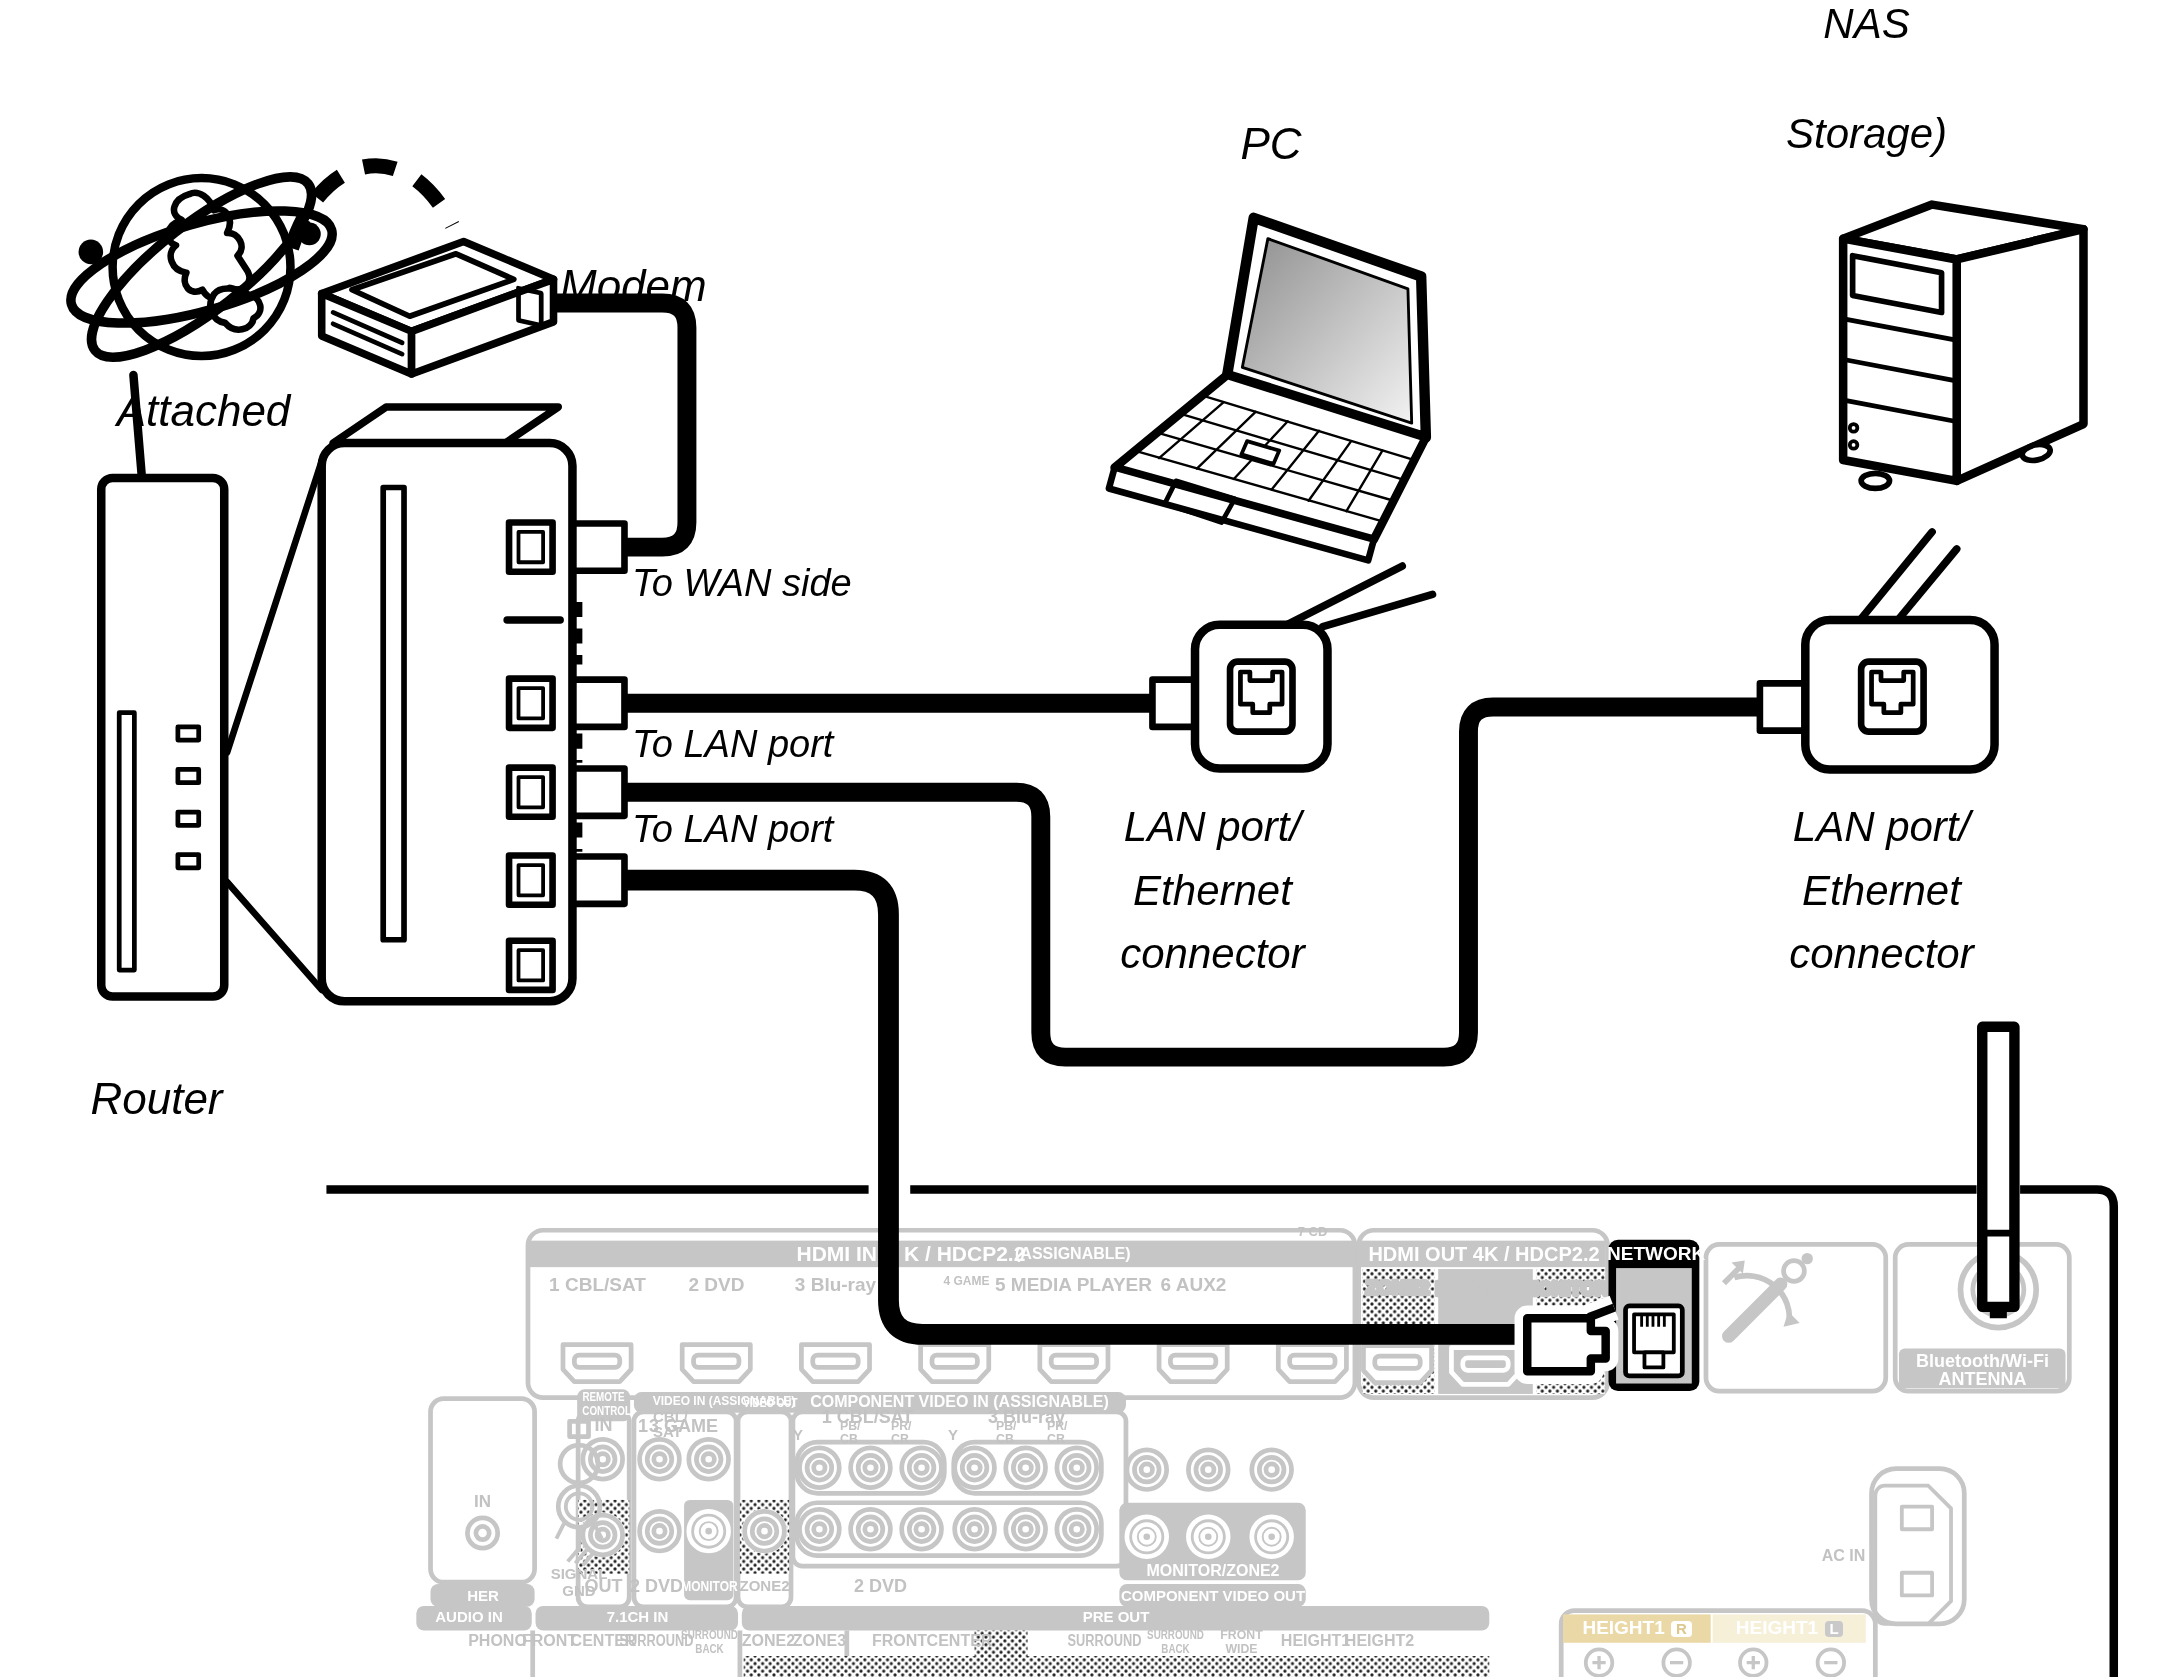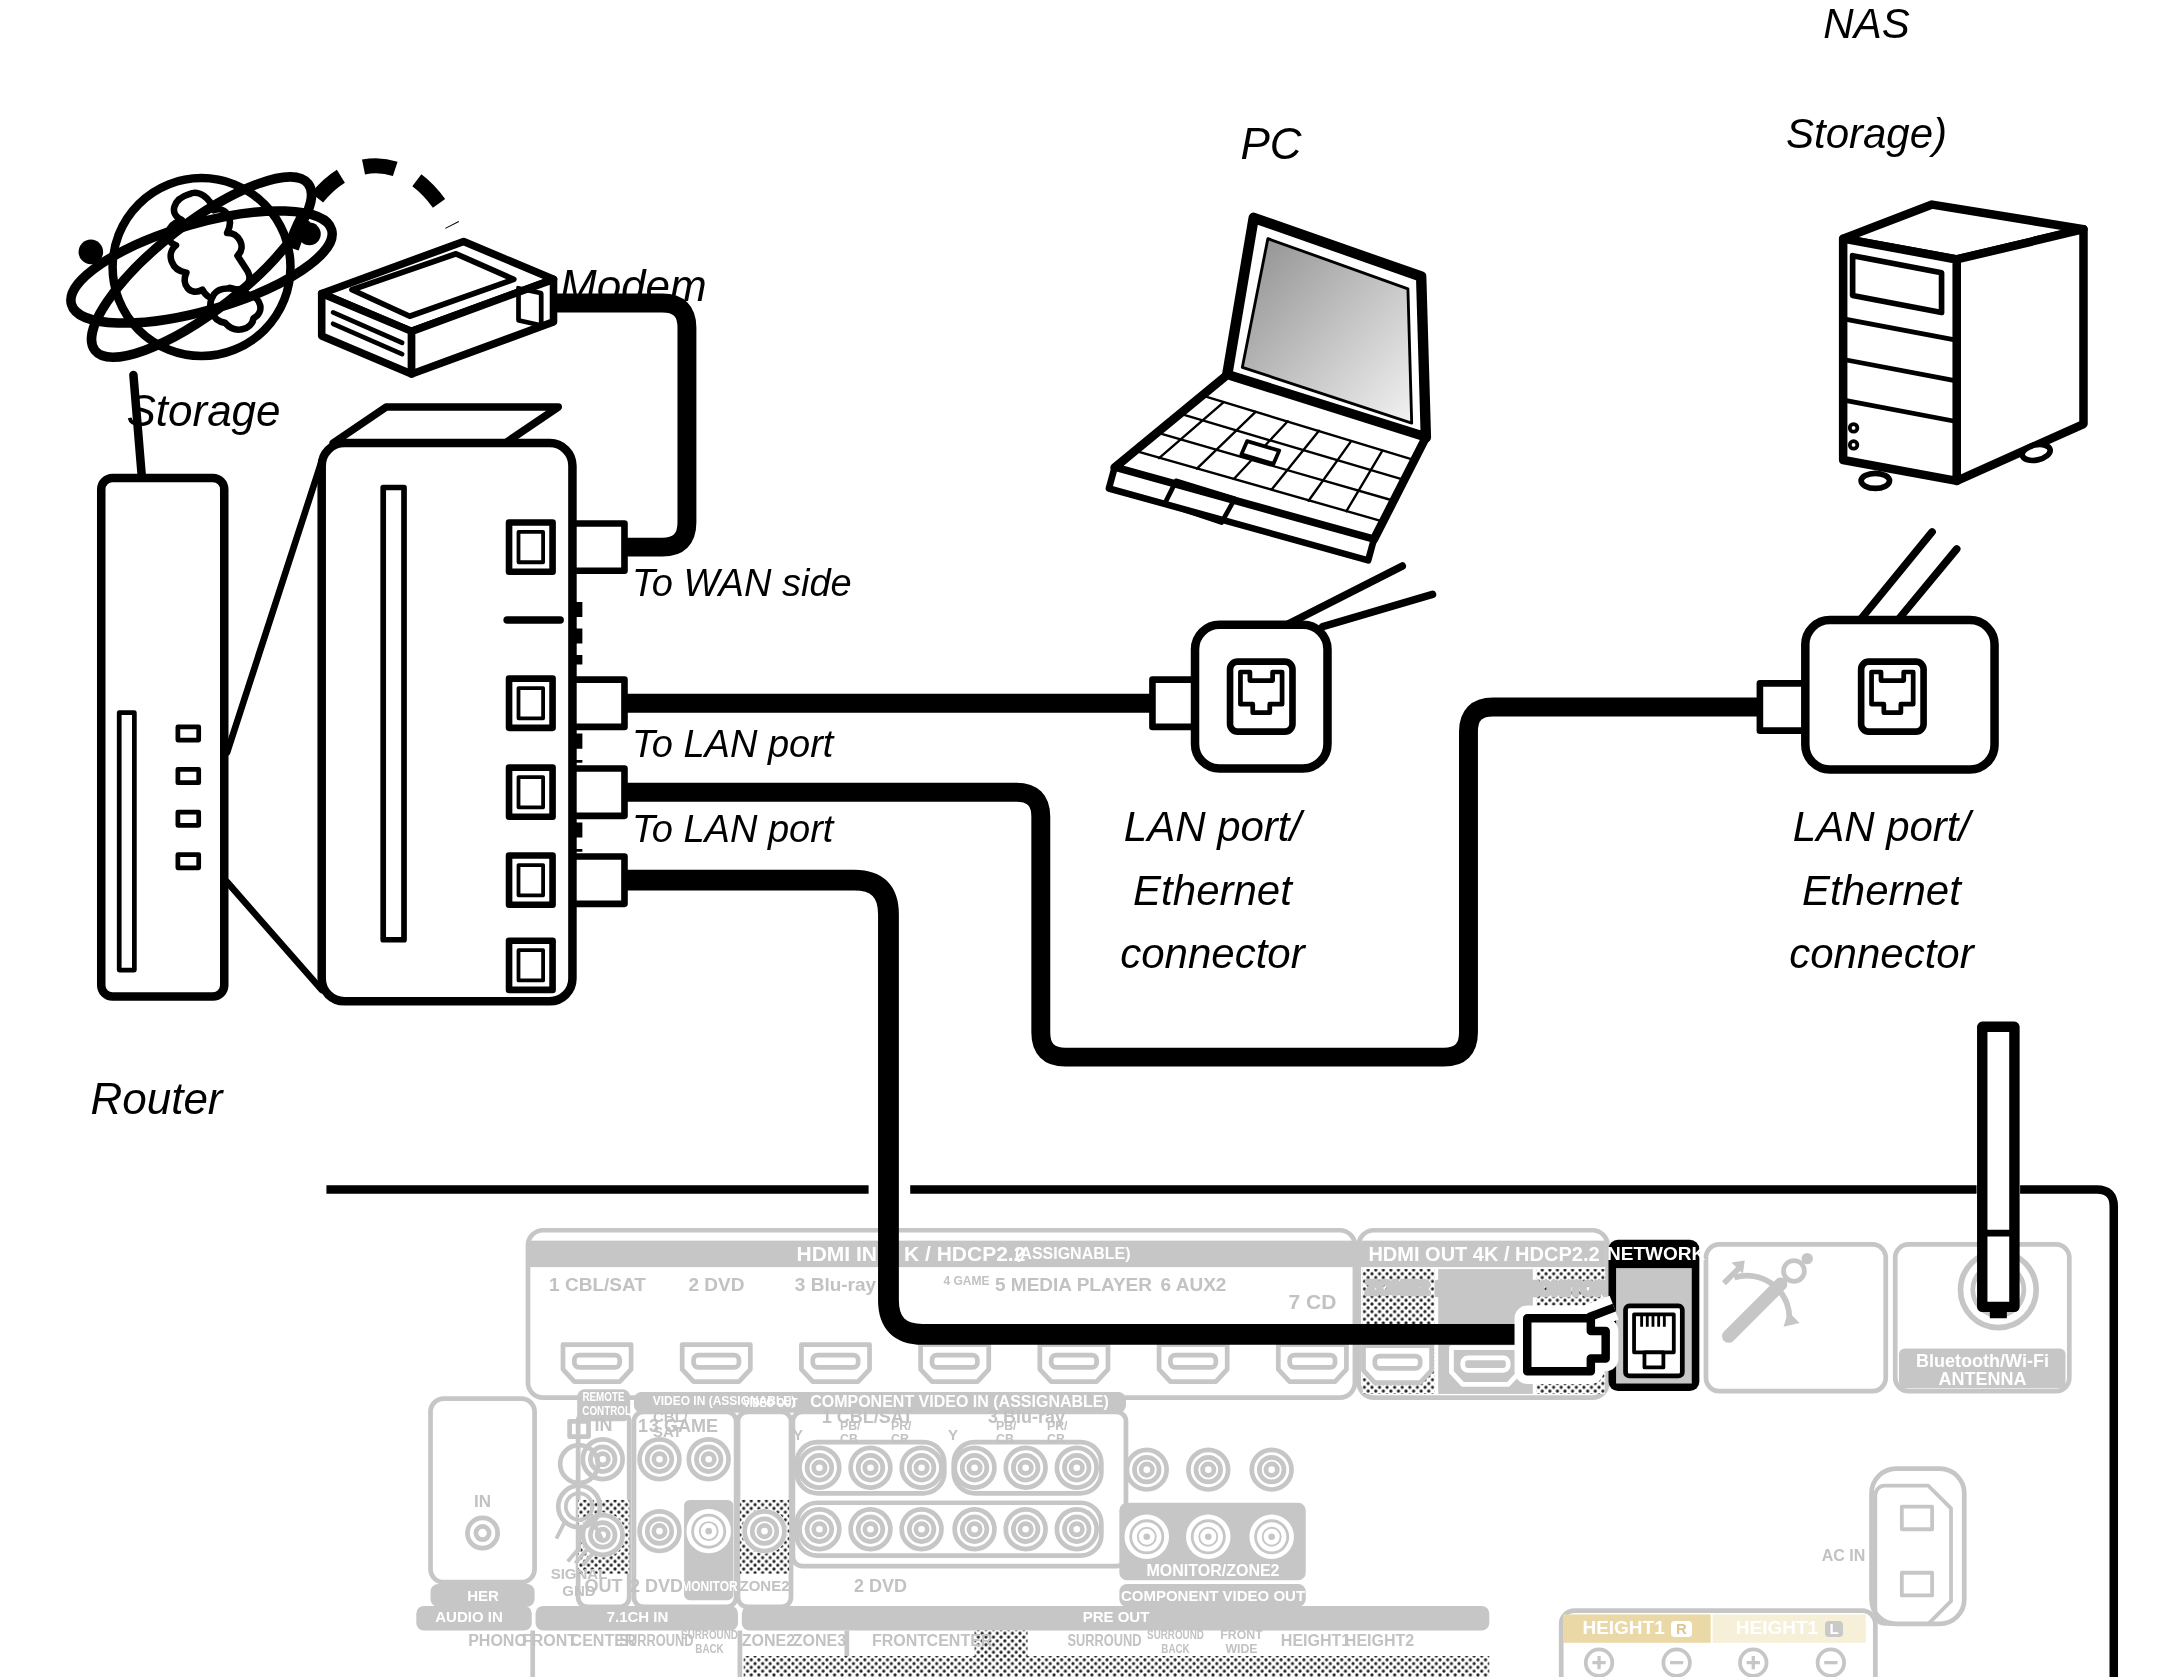--- a/index.html
+++ b/index.html
@@ -328,21 +328,21 @@
   <use href="#rj45" x="2000" y="736"></use>
 
   <g>
     <rect x="2095" y="1085" width="34" height="296" stroke-width="11" fill="#fff"></rect>
     <line x1="2095" y1="1303" x2="2129" y2="1303" stroke-width="7"></line>
     <rect x="2103" y="1381" width="18" height="12" fill="#000" stroke="none"></rect>
   </g>
 </g>
 </svg>
 
-<div class="t k c" style="left:109px;top:388px;width:189px;font-size:44px">Storage</div>
+<div class="t k c" style="left:109px;top:388px;width:189px;font-size:44px">Attached</div>
 <div class="t k" style="left:560px;top:263px;font-size:44px">Modem</div>
 <div class="t k c" style="left:62px;top:1076px;width:189px;font-size:44px">Router</div>
 <div class="t k c" style="left:1214px;top:121px;width:114px;font-size:44px">PC</div>
 <div class="t k c" style="left:1772px;top:1.9px;width:189px;font-size:42px">NAS</div>
 <div class="t k c" style="left:1753px;top:112px;width:227px;font-size:42px">Storage)</div>
 <div class="t k" style="left:632px;top:564px;font-size:38px">To WAN side</div>
 <div class="t k" style="left:632px;top:725px;font-size:38px">To LAN port</div>
 <div class="t k" style="left:632px;top:810px;font-size:38px">To LAN port</div>
 <div class="t k c" style="left:1118px;top:805px;width:189px;font-size:42px">LAN port/</div>
 <div class="t k c" style="left:1118px;top:869px;width:189px;font-size:42px">Ethernet</div>
@@ -353,21 +353,21 @@
 
 <div class="t w r" style="left:688px;top:1243px;width:189px;font-size:21px">HDMI IN</div>
 <div class="t w" style="left:904px;top:1243px;font-size:21px">K / HDCP2.2</div>
 <div class="t w" style="left:1015px;top:1246px;font-size:16px">(ASSIGNABLE)</div>
 <div class="t c" style="left:503px;top:1275px;width:189px;font-size:19px">1 CBL/SAT</div>
 <div class="t c" style="left:622px;top:1275px;width:189px;font-size:19px">2 DVD</div>
 <div class="t c" style="left:741px;top:1275px;width:189px;font-size:19px">3 Blu-ray</div>
 <div class="t c" style="left:872px;top:1275px;width:189px;font-size:12px">4 GAME</div>
 <div class="t c" style="left:979px;top:1275px;width:189px;font-size:19px">5 MEDIA PLAYER</div>
 <div class="t c" style="left:1099px;top:1275px;width:189px;font-size:19px">6 AUX2</div>
-<div class="t c" style="left:1218px;top:1291px;width:189px;font-size:21px">7 CD</div>
+<div class="t c" style="left:1218px;top:1225px;width:189px;font-size:13px">7 CD</div>
 <div class="t w c" style="left:1360px;top:1244px;width:248px;font-size:20px">HDMI OUT  4K / HDCP2.2</div>
 <div class="t w c" style="left:1607px;top:1244px;width:95px;font-size:19px">NETWORK</div>
 <div class="t w c" style="left:1899px;top:1352px;width:167px;font-size:18px">Bluetooth/Wi-Fi</div>
 <div class="t w c" style="left:1899px;top:1370px;width:167px;font-size:18px">ANTENNA</div>
 <div class="t w c cond" style="left:577px;top:1391px;width:53px;font-size:12.3px">REMOTE</div>
 <div class="t w c cond" style="left:577px;top:1405px;width:53px;font-size:12.3px">CONTROL</div>
 <div class="t w c" style="left:634px;top:1395px;width:180px;font-size:12px">VIDEO IN (ASSIGNABLE)</div>
 <div class="t w c cond" style="left:738px;top:1397px;width:53px;font-size:12.3px">VIDEO OUT</div>
 <div class="t w c" style="left:793px;top:1394px;width:333px;font-size:16px">COMPONENT VIDEO IN (ASSIGNABLE)</div>
 <div class="t c" style="left:556px;top:1416px;width:95px;font-size:18px">IN</div>

